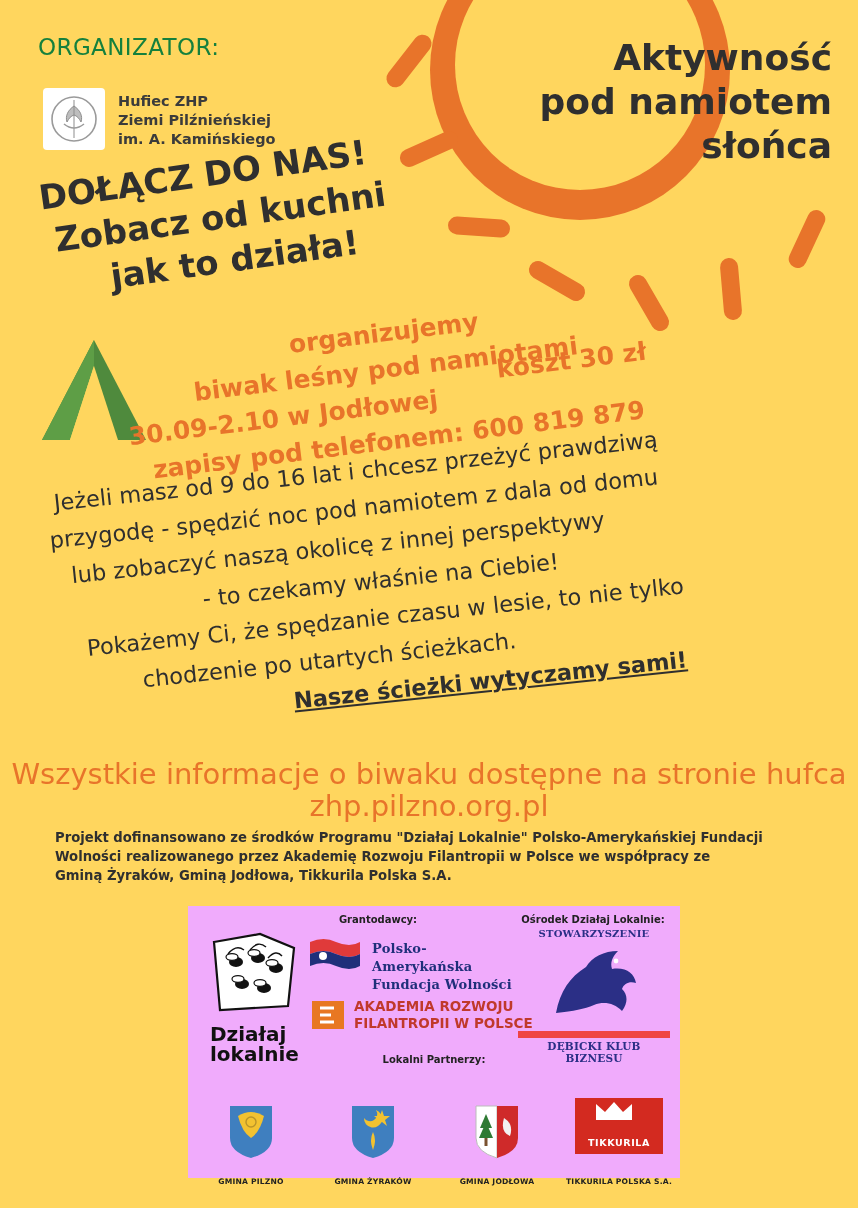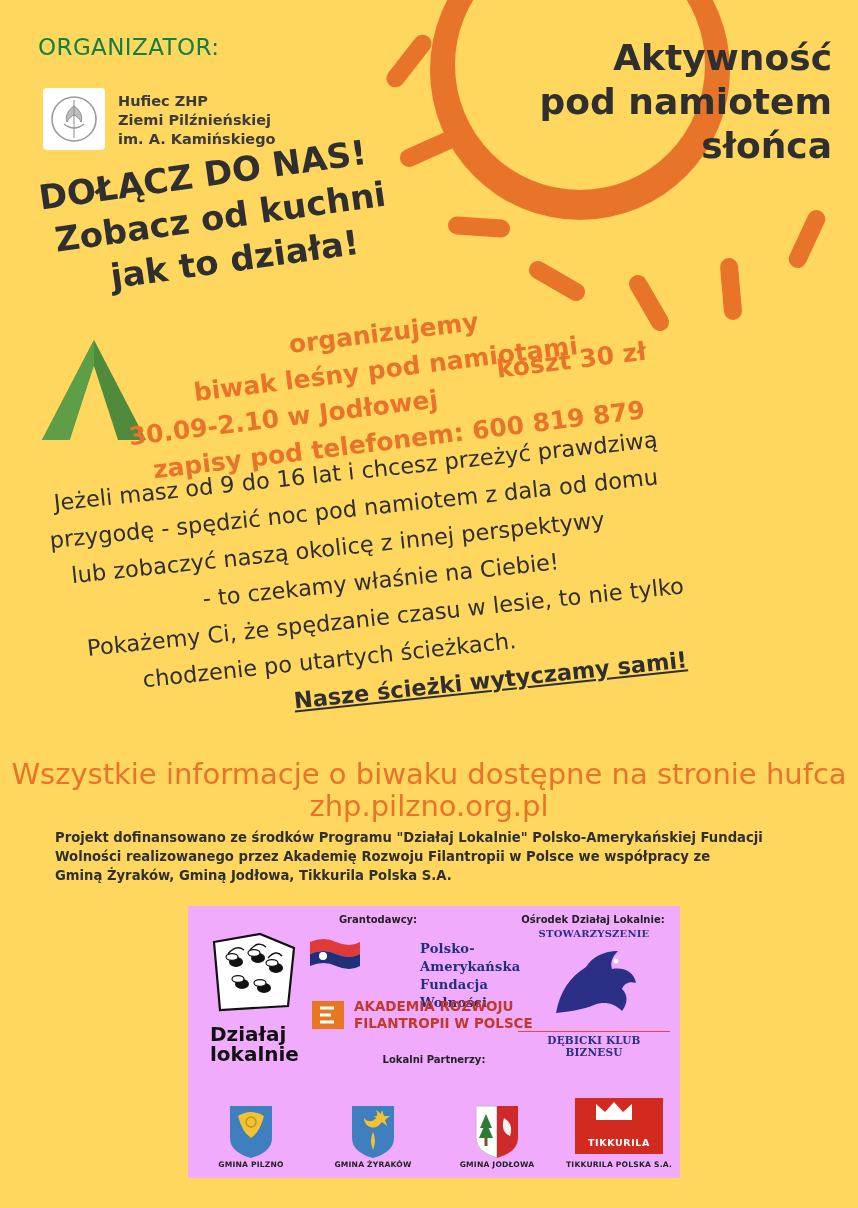--- a/index.html
+++ b/index.html
@@ -232,21 +232,20 @@
   .paff-text {
     position: absolute;
     left: 66px;
     top: 4px;
     font-family: "DejaVu Serif", serif;
     font-size: 13px;
     line-height: 18px;
     color: #1f2f7a;
     font-weight: bold;
     letter-spacing: .2px;
-    margin-left: 48px;
   }
   .arfp {
     position: absolute;
     left: 122px;
     top: 92px;
     width: 230px;
   }
   .arfp-text {
     position: absolute;
     left: 44px;
@@ -269,36 +268,36 @@
     font-weight: bold;
     color: #2b2f86;
     letter-spacing: .2px;
   }
   .stow-bottom {
     font-family: "DejaVu Serif", serif;
     font-size: 10.5px;
     font-weight: bold;
     color: #2b2f86;
     letter-spacing: .2px;
-    border-top: 1px solid #ef4444;
+    border-top: 7px solid #ef4444;
     padding-top: 2px;
     margin-top: 2px;
   }
   .partner {
     position: absolute;
     top: 172px;
     width: 110px;
     text-align: center;
   }
   .partner .crest { height: 62px; margin-top: 20px; }
   .partner .pname {
     font-size: 7.6px;
     font-weight: bold;
     color: #222;
-    margin-top: 0;
+    margin-top: 17px;
     letter-spacing: .2px;
   }
   .p1 { left: 8px; }
   .p2 { left: 130px; }
   .p3 { left: 254px; }
   .p4 { left: 376px; }
   .tik-box {
     width: 88px;
     height: 56px;
     background: #d32a20;

